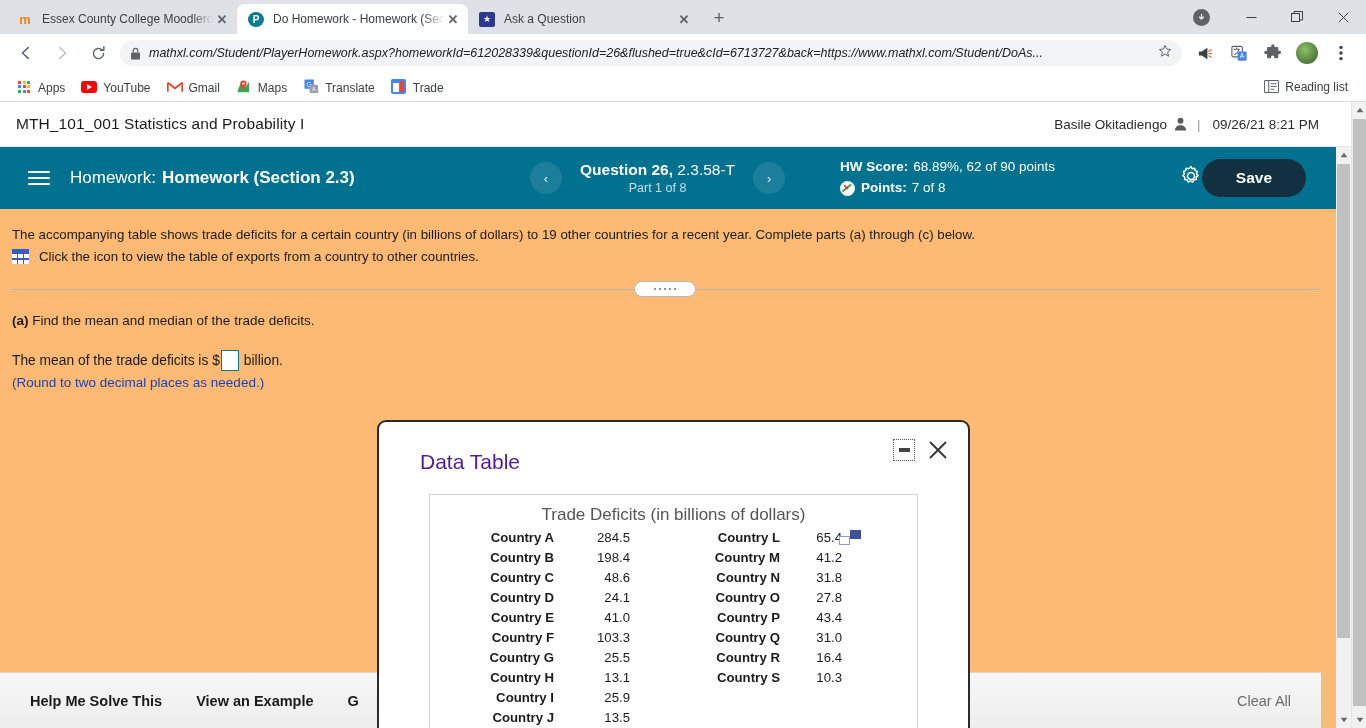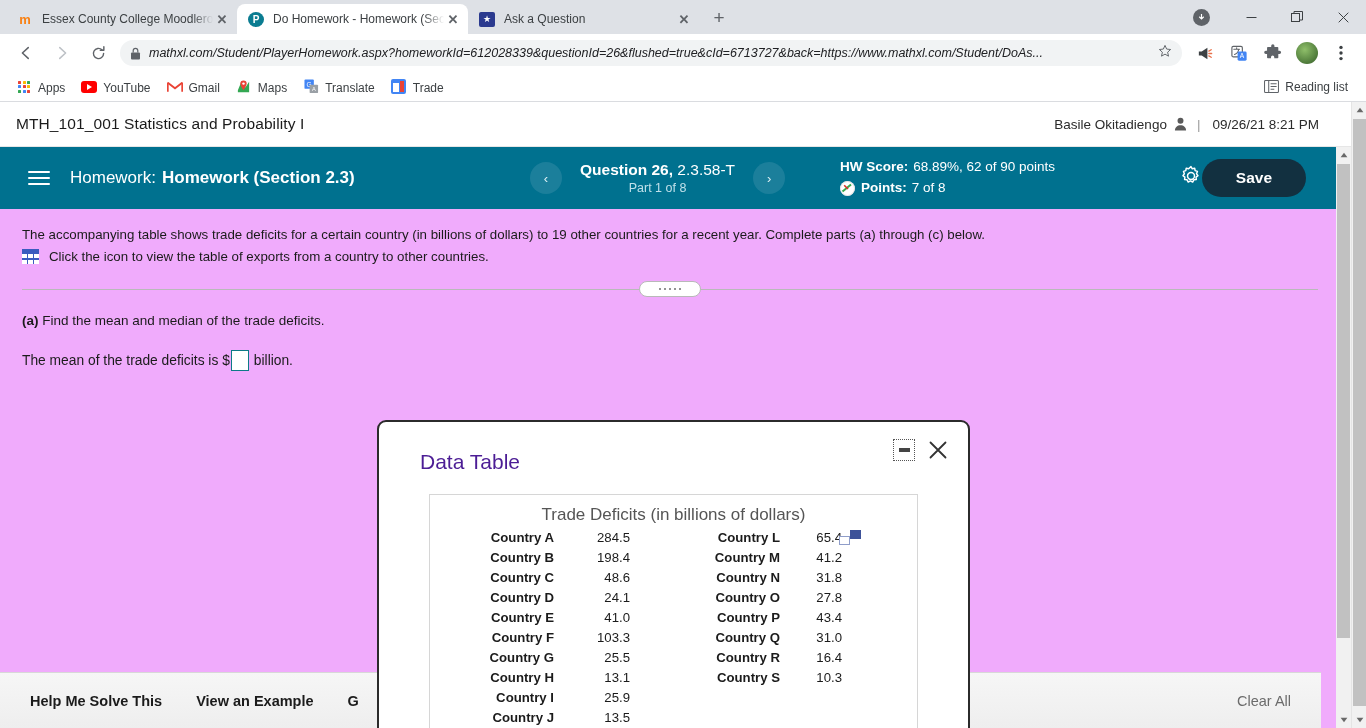--- a/index.html
+++ b/index.html
@@ -373,22 +373,22 @@
     font-weight: bold;
     border: none;
     border-radius: 20px;
     padding: 10px 34px;
     font-family: inherit;
   }
 
   
   .q-body {
     position: relative;
-    background: #f0abfc;
-    padding: 16px 18px 0 22px;
+    background: #fdba74;
+    padding: 16px 18px 0 12px;
     margin-right: 15px;
     height: 519px;
   }
   .q-prompt {
     font-size: 13.3px;
     color: #1b1b1b;
     line-height: 1.5;
   }
   .view-table-line {
     display: flex;
@@ -910,20 +910,21 @@
 
       <div class="part-a">
         <b>(a)</b><span> Find the mean and median of the trade deficits.</span>
       </div>
 
       <div class="answer-line">
         <span>The mean of the trade deficits is $</span>
         <span class="answer-box"></span>
         <span>billion.</span>
       </div>
+      <div class="round-note">(Round to two decimal places as needed.)</div>
 
       <div class="q-footer">
         <span class="footer-link">Help Me Solve This</span>
         <span class="footer-link">View an Example</span>
         <span class="footer-link">G</span>
         <span class="footer-right">
           <span class="clear-all">Clear All</span>
         </span>
       </div>
     </div>

